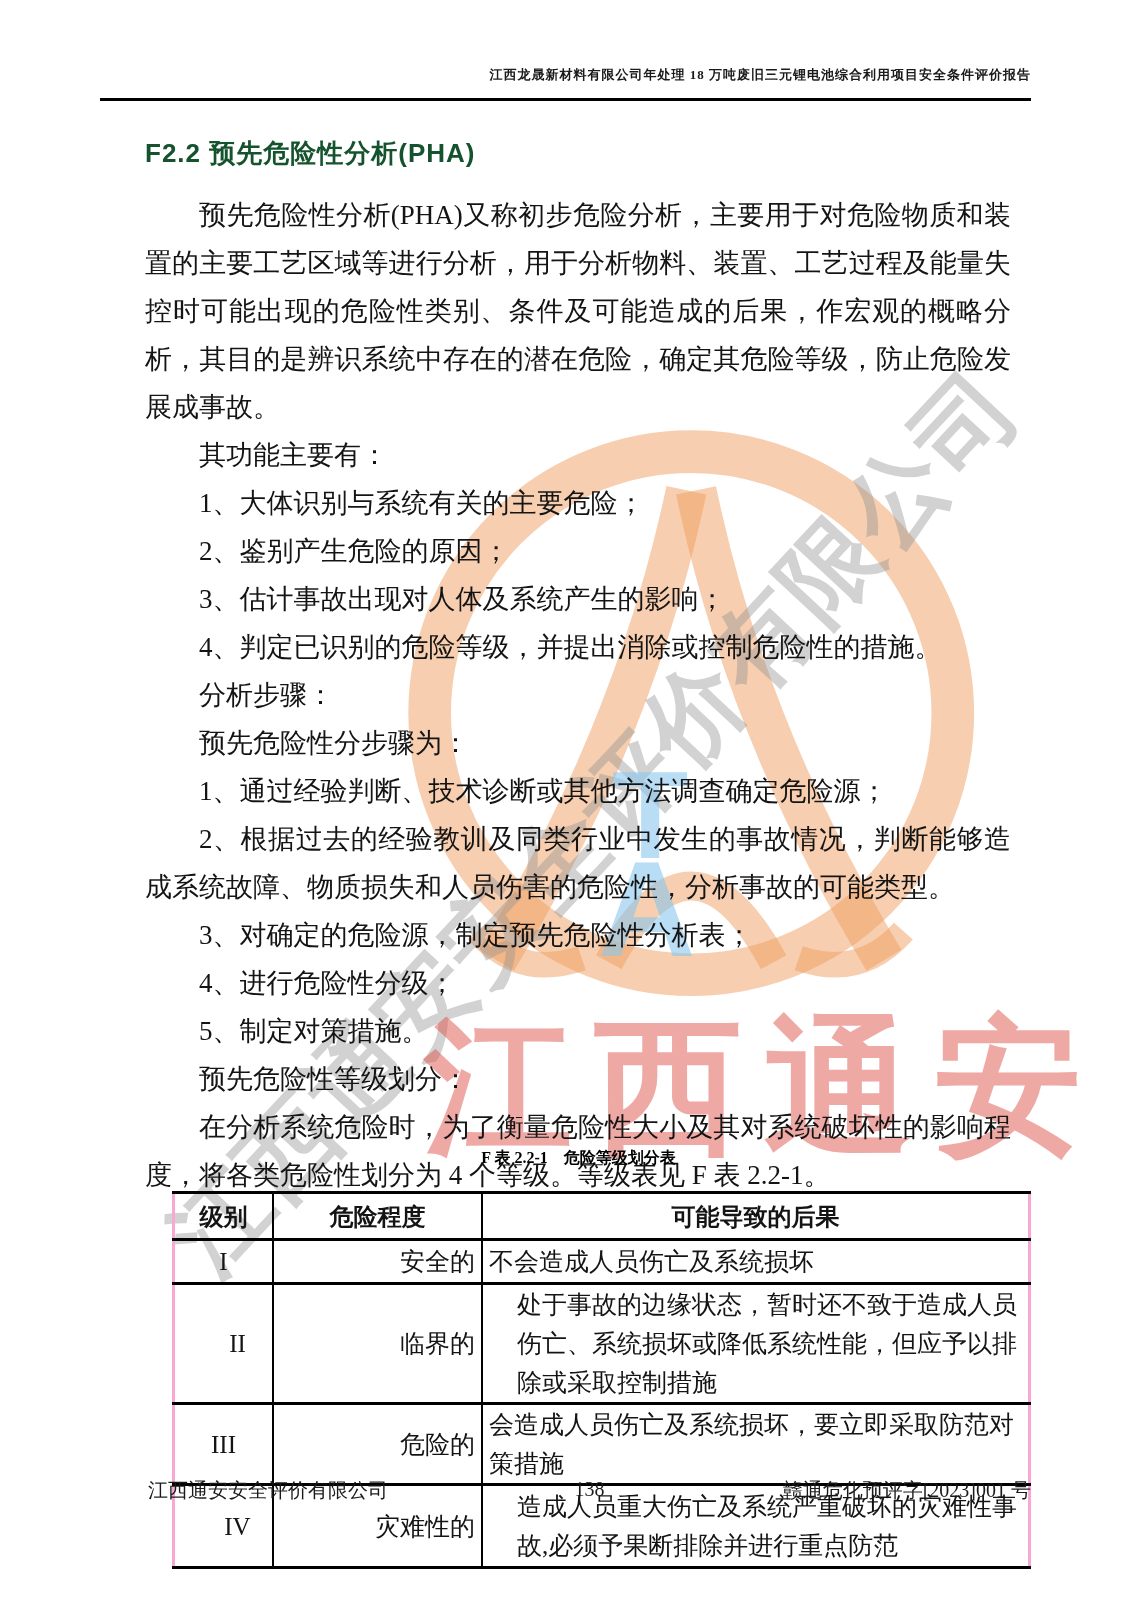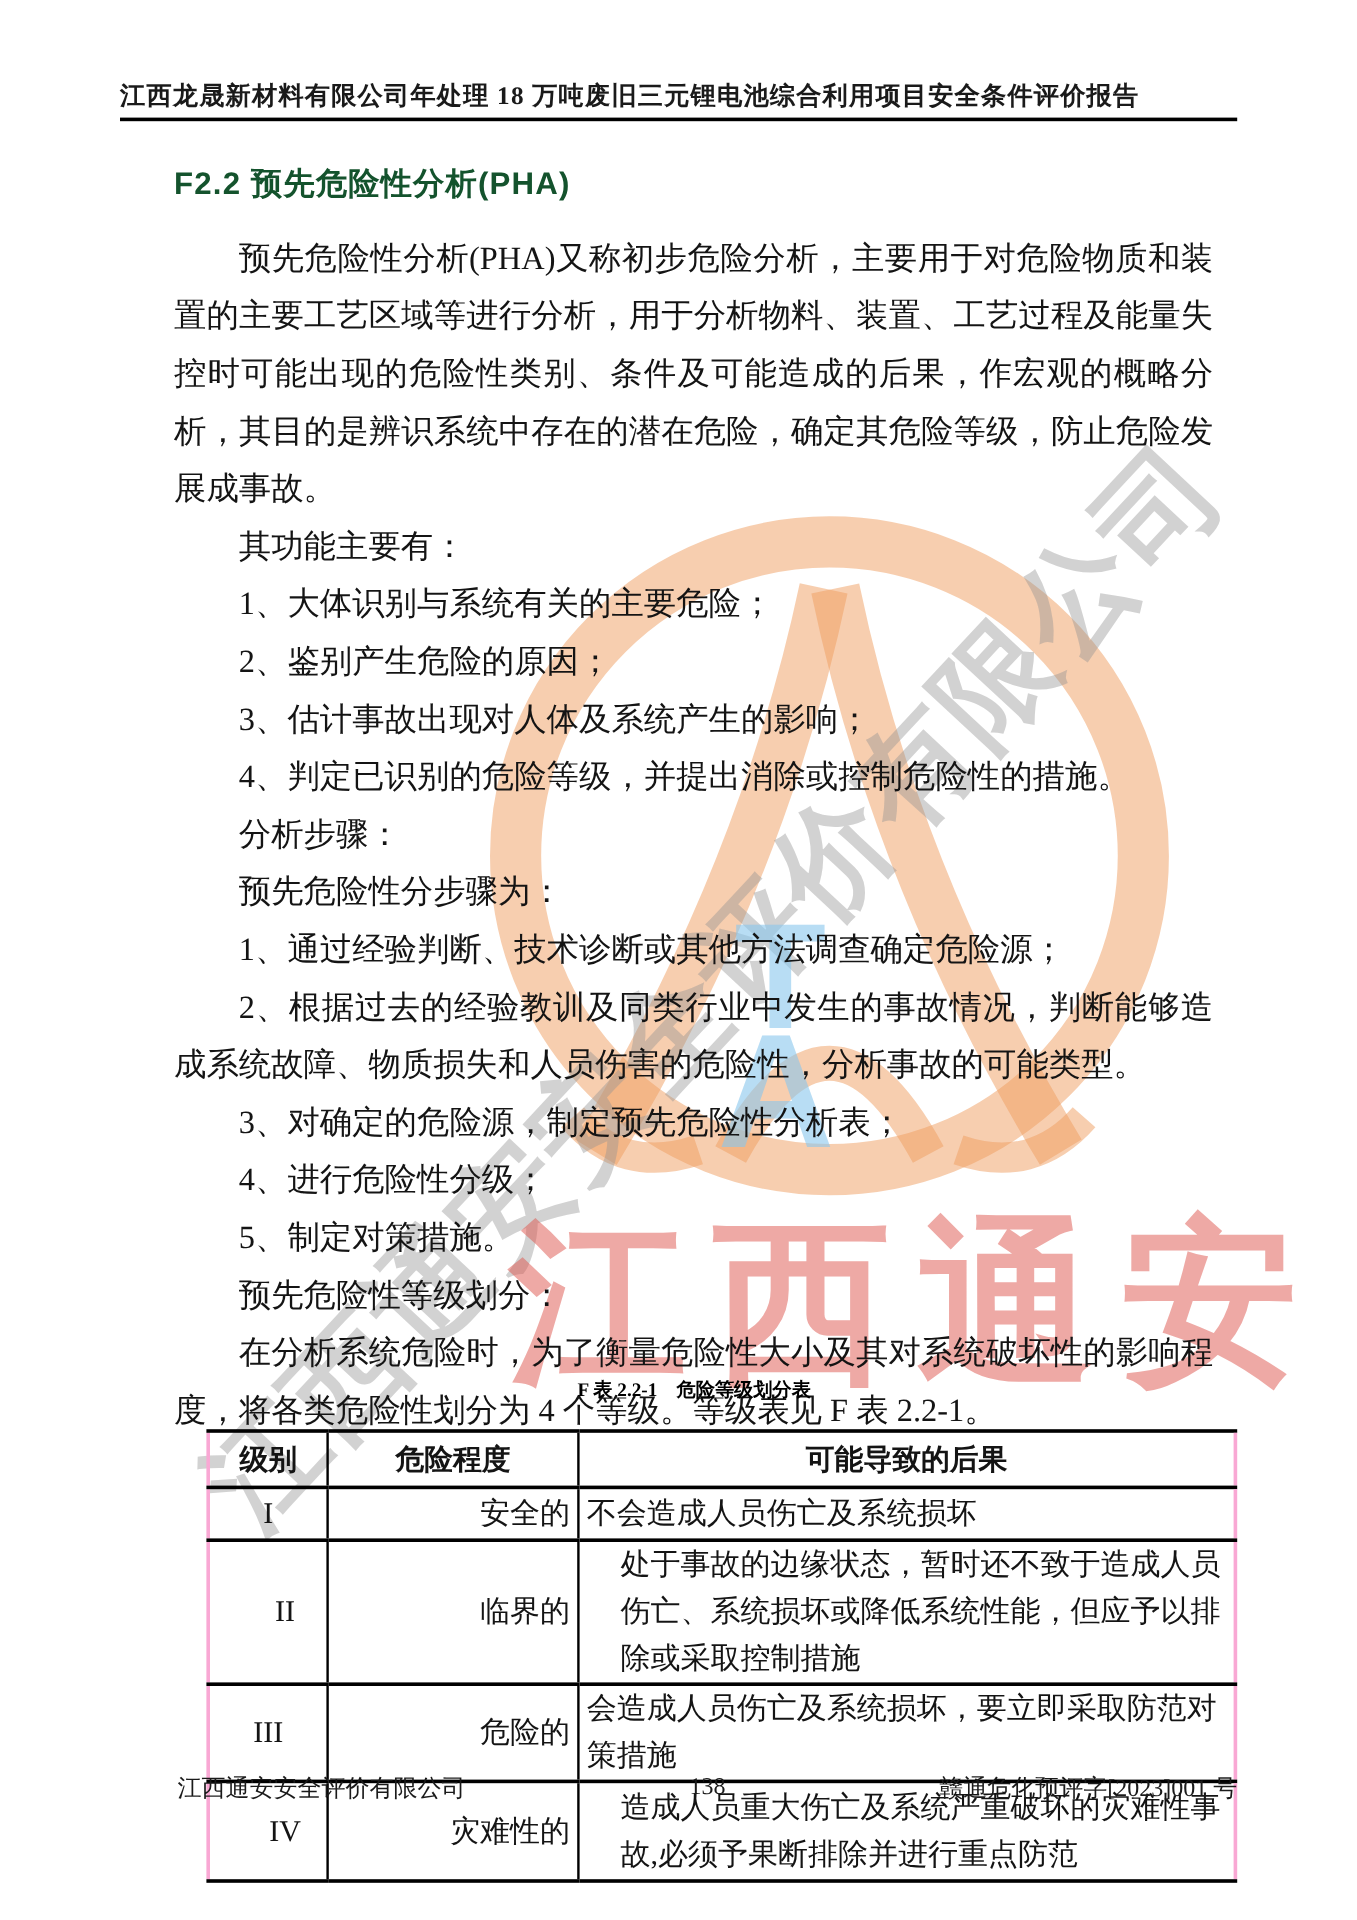--- a/index.html
+++ b/index.html
@@ -30,22 +30,22 @@
     font-size:125px;line-height:125px;color:rgba(136,198,236,0.6);
   }
   .wm-blue-a{
     position:absolute;left:598px;top:842px;
     font-family:"Liberation Sans","DejaVu Sans",sans-serif;font-weight:bold;
     font-size:135px;line-height:135px;color:rgba(136,198,236,0.6);
   }
   
   .doc{position:absolute;inset:0;z-index:1;}
   .page-header{
-    position:absolute;top:66px;left:100px;width:931px;text-align:left;
-    font-size:21px;font-weight:bold;letter-spacing:1px;color:#1a1a1a;
+    position:absolute;top:66px;left:100px;width:931px;text-align:right;
+    font-size:13px;font-weight:bold;letter-spacing:1px;color:#1a1a1a;
   }
   .header-rule{
     position:absolute;top:98px;left:100px;width:931px;height:0;
     border-top:3px solid #000;
   }
   .section-title{
     position:absolute;top:136px;left:145px;
     font-family:"Liberation Sans","DejaVu Sans",sans-serif;
     font-weight:bold;font-size:26px;letter-spacing:1px;color:#14532d;
   }

